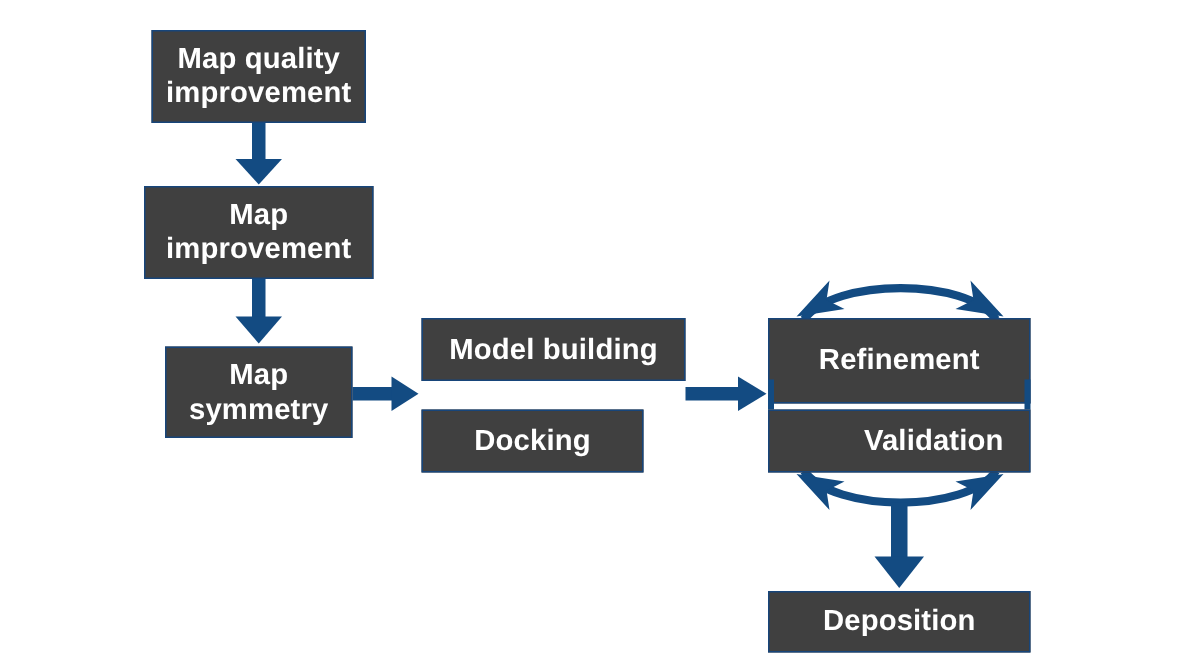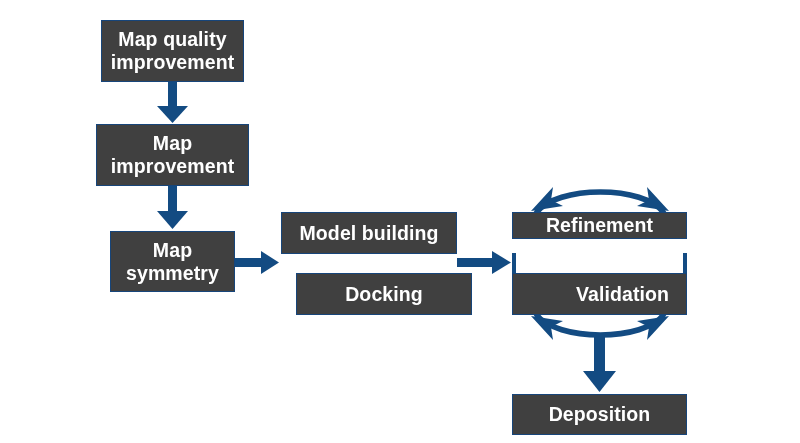--- a/index.html
+++ b/index.html
@@ -37,22 +37,22 @@
   .node .label {
     display: block;
     width: 100%;
     padding: 0 4px;
   }
   
   #node-map-quality      { left: 101px; top: 20px;  width: 143px; height: 62px; }
   #node-map-improvement  { left: 96px;  top: 124px; width: 153px; height: 62px; }
   #node-map-symmetry     { left: 110px; top: 231px; width: 125px; height: 61px; }
   #node-model-building   { left: 281px; top: 212px; width: 176px; height: 42px; align-items: center; }
-  #node-docking          { left: 296px; top: 273px; width: 176px; height: 42px; }
-  #node-refinement       { left: 512px; top: 212px; width: 175px; height: 27px; }
+  #node-docking          { left: 281px; top: 273px; width: 148px; height: 42px; }
+  #node-refinement       { left: 512px; top: 212px; width: 175px; height: 57px; }
   #node-validation       { left: 512px; top: 273px; width: 175px; height: 42px; padding-left: 46px; }
   #node-deposition       { left: 512px; top: 394px; width: 175px; height: 41px; }
 
   
   .rail {
     position: absolute;
     background: #134B82;
     width: 4px;
     height: 20px;
   }

